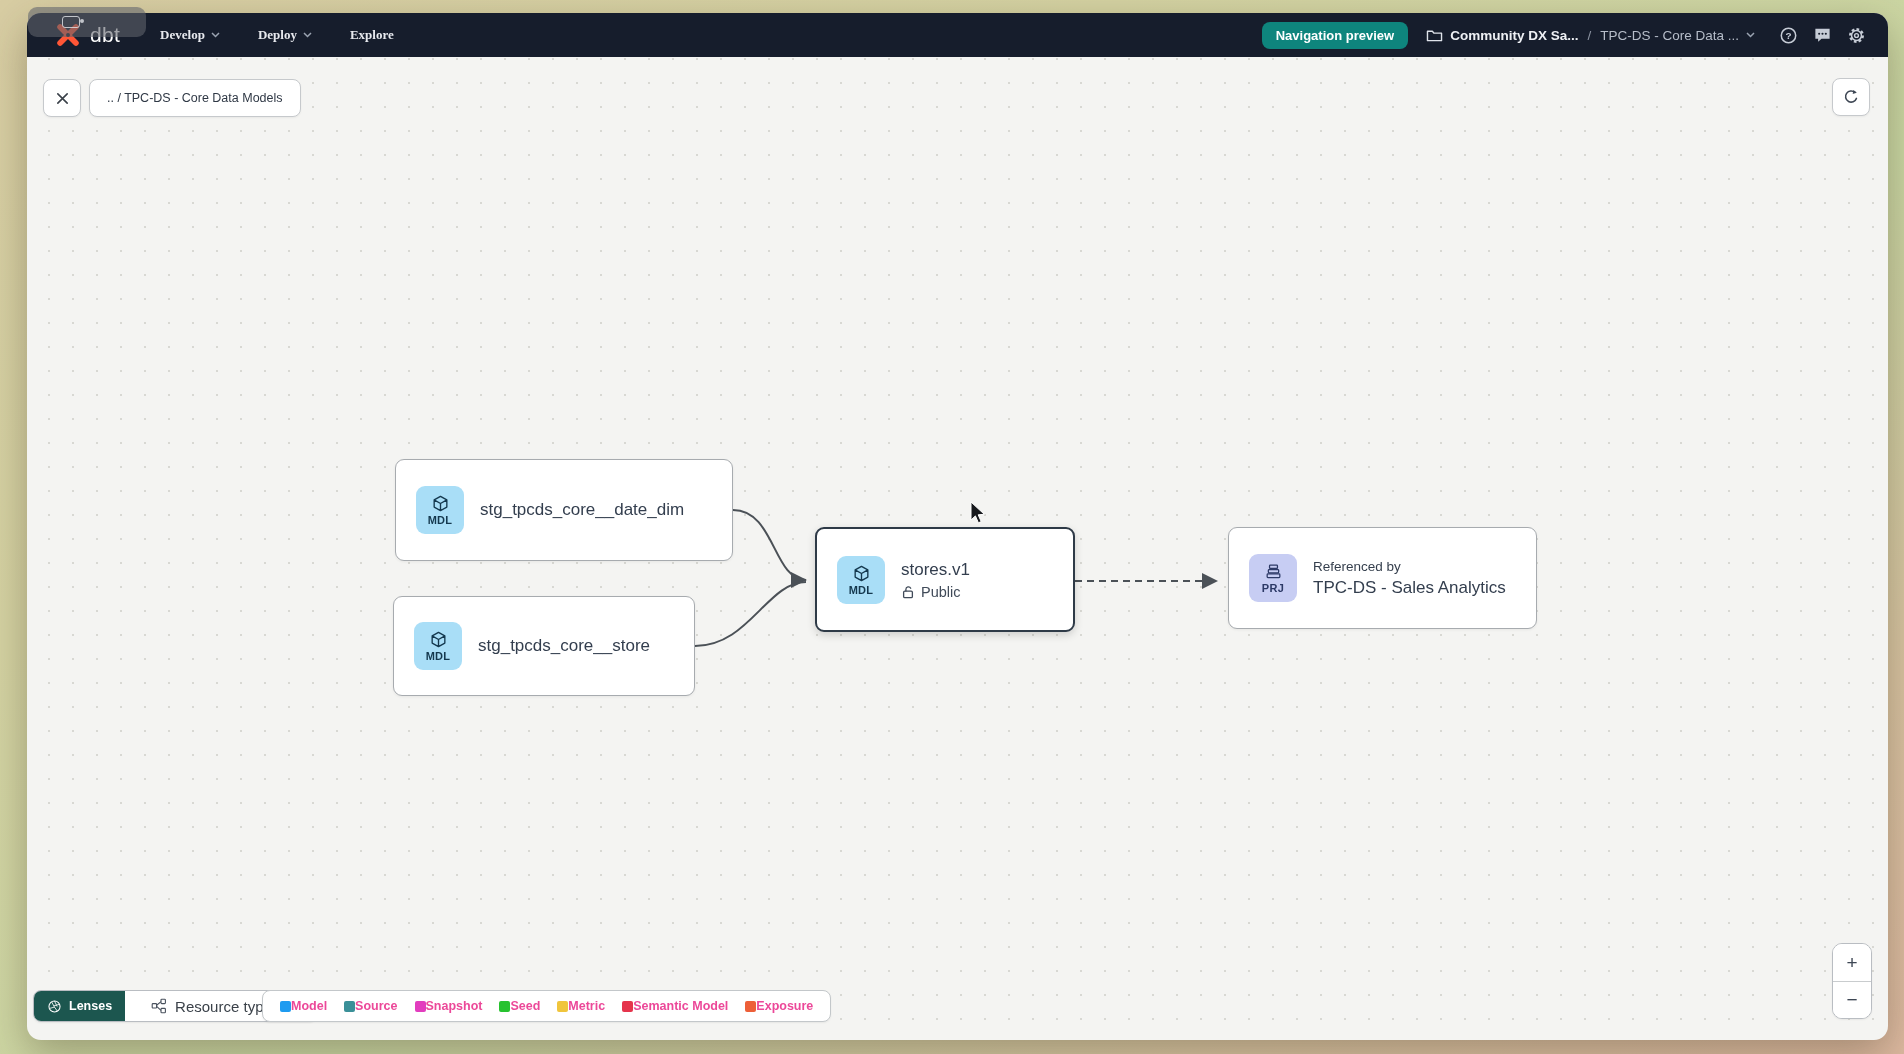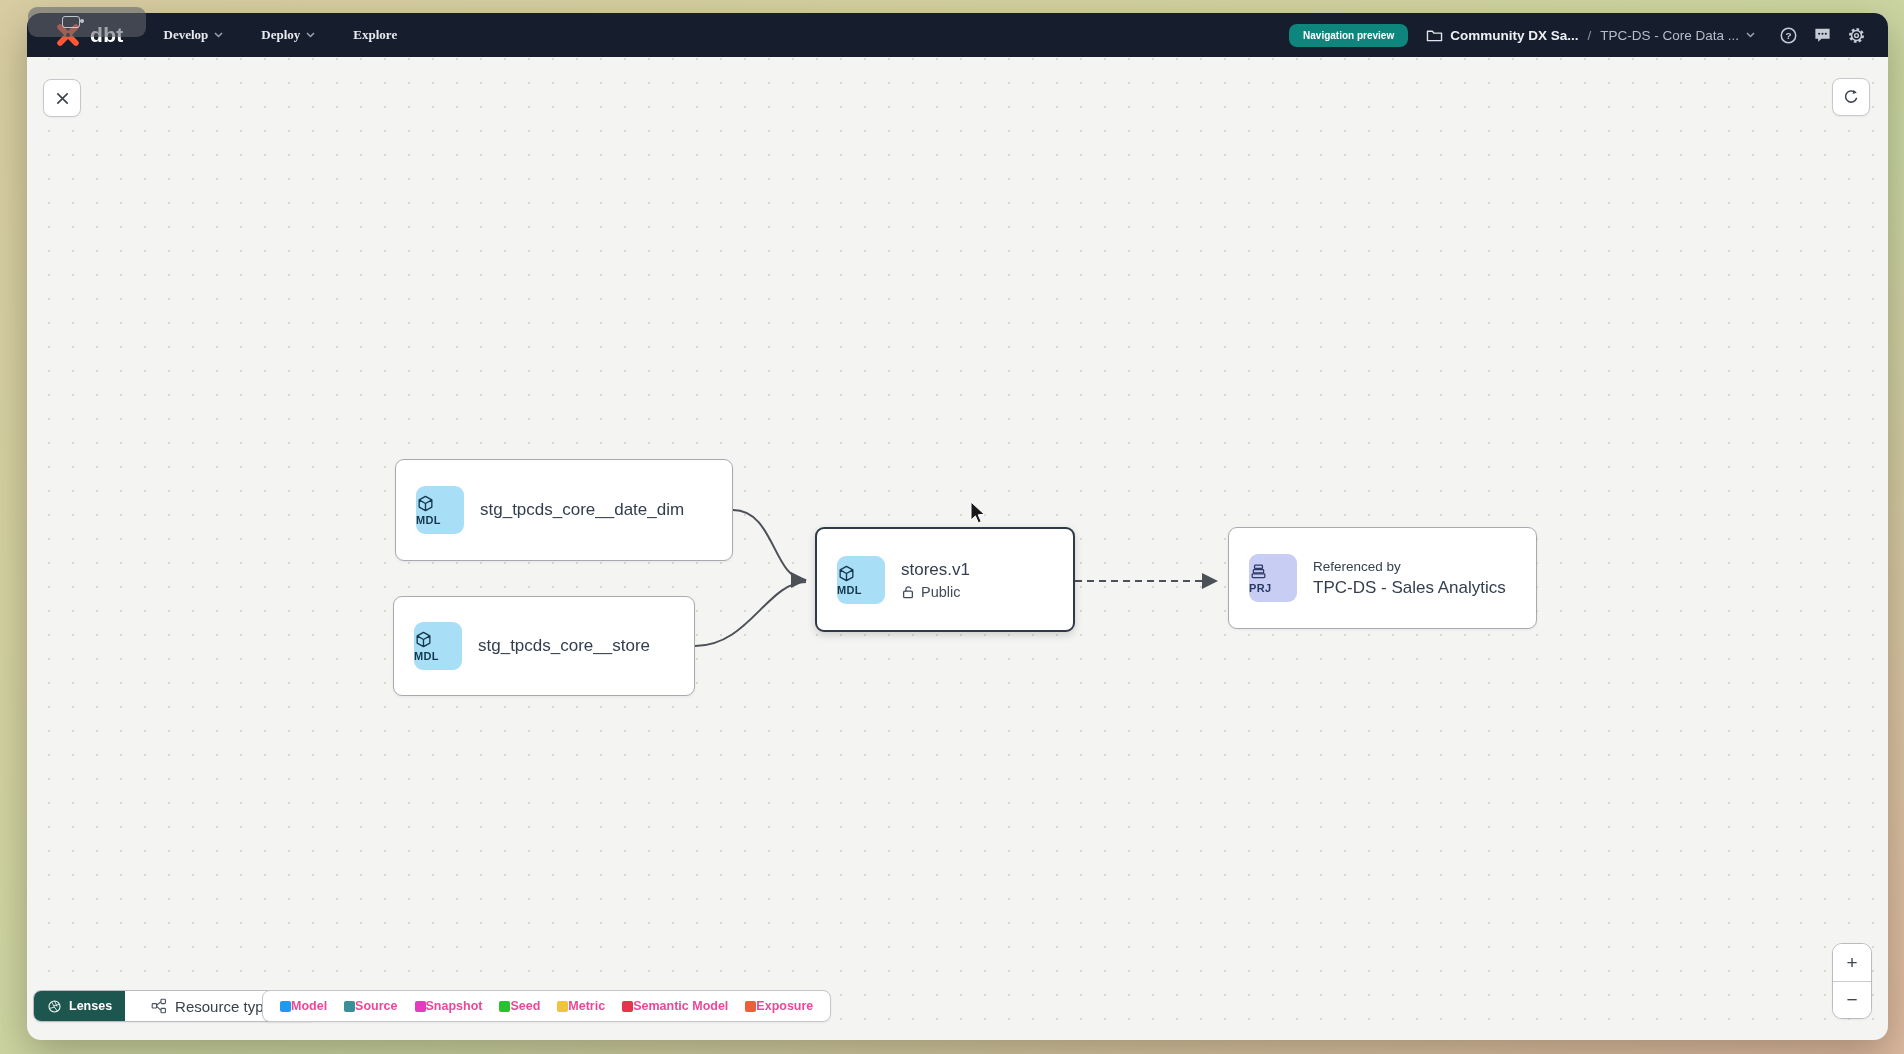--- a/index.html
+++ b/index.html
@@ -25,26 +25,26 @@
     border-radius:3px; position:relative; }
   .rec-pill .glyph::after { content:""; position:absolute; right:-5px; top:2px;
     width:4px; height:4px; border-radius:50%; background:rgba(225,228,232,.8); }
 
   
   .navbar {
     height:44px; background:#161d2c; display:flex; align-items:center;
     padding:0 22px 0 26px; color:#e7e9ee; position:relative; z-index:5;
   }
   .logo { display:flex; align-items:center; gap:7px; margin-right:40px; }
-  .logo-text { font-size:21px; font-weight:700; color:#fff; letter-spacing:.3px; }
+  .logo-text { font-size:21px; font-weight:400; color:#fff; letter-spacing:.3px; }
   .nav-menu { display:flex; align-items:center; gap:38px; }
   .nav-item { display:flex; align-items:center; gap:6px; font-size:13px; font-weight:700;
     color:#e7e9ee; cursor:pointer;font-family:Liberation Serif, serif; }
   .nav-right { margin-left:auto; display:flex; align-items:center; gap:18px; }
-  .nav-badge { background:#0e857d; color:#fff; font-size:10px; font-weight:700;
+  .nav-badge { background:#0e857d; color:#fff; font-size:13px; font-weight:700;
     padding:6px 14px; border-radius:8px; }
   .nav-crumbs { display:flex; align-items:center; gap:9px; font-size:13.5px; }
   .crumb-project { font-weight:700; color:#eef0f4; display:flex; align-items:center; gap:7px; }
   .crumb-sep { color:#8e96a4; }
   .crumb-page { color:#b6bdc9; display:flex; align-items:center; gap:7px; }
   .nav-icons { display:flex; align-items:center; gap:15px; margin-left:6px; }
   .nav-icons svg { display:block; cursor:pointer; }
 
   
   .canvas {
@@ -82,21 +82,21 @@
     display:flex; align-items:center; padding:0 20px; gap:16px; cursor:pointer;
     box-shadow:0 1px 3px rgba(0,0,0,.06);
   }
   .node.selected { border:2px solid #2e3a47; box-shadow:0 3px 8px rgba(0,0,0,.16); }
   .node-date-dim { left:368px; top:446px; width:338px; height:102px; }
   .node-store    { left:366px; top:583px; width:302px; height:100px; }
   .node-stores   { left:788px; top:514px; width:260px; height:105px; }
   .node-prj      { left:1201px; top:514px; width:309px; height:102px; }
   .res-icon {
     width:48px; height:48px; border-radius:9px; display:flex; flex-direction:column;
-    justify-content:center; gap:1px; flex:0 0 auto;
+    align-items:center; justify-content:center; gap:1px; flex:0 0 auto;
   }
   .res-icon.mdl { background:#a9def7; color:#14384e; }
   .res-icon.prj { background:#c7cdf3; color:#2c3966; }
   .res-icon .tag { font-size:11px; font-weight:700; letter-spacing:.3px; }
   .node-label { font-size:17px; color:#333e4e; font-weight:400; white-space:nowrap; }
   .node-col { display:flex; flex-direction:column; gap:4px; }
   .node-sub { display:flex; align-items:center; gap:6px; font-size:14.5px; color:#414b59; }
   .node-sub-top { font-size:13.5px; color:#353f4d; }
 
   
@@ -213,20 +213,23 @@
     <path d="M706 497 C748 497 746 567 779 567" fill="none" stroke="#4b5157" stroke-width="2" marker-end="url(#arrow)"></path>
     <path d="M668 633 C722 633 740 569 779 569" fill="none" stroke="#4b5157" stroke-width="2"></path>
     <path d="M1048 568 L1190 568" fill="none" stroke="#4b5157" stroke-width="2" stroke-dasharray="7 5" marker-end="url(#arrow)"></path>
   </svg>
 
   <div class="btn-sq close-btn">
     <svg width="15" height="15" viewBox="0 0 16 16">
       <path d="M3 3 L13 13 M13 3 L3 13" stroke="#3a4149" stroke-width="1.7" stroke-linecap="round"></path>
     </svg>
   </div>
+  <div class="crumb-chip">
+    <span>.. / TPC-DS - Core Data Models</span>
+  </div>
   <div class="btn-sq refresh-btn">
     <svg width="18" height="18" viewBox="0 0 20 20">
       <path d="M16 11.6 a6.2 6.2 0 1 1 -1.6 -6.6" fill="none" stroke="#3e4754" stroke-width="1.8" stroke-linecap="round"></path>
       <path d="M12.6 2.2 l3.9 2.7 -4.6 1.9 z" fill="#3e4754"></path>
     </svg>
   </div>
 
   <div class="node node-date-dim">
     <div class="res-icon mdl">
       <svg width="19" height="19" viewBox="0 0 24 24">

